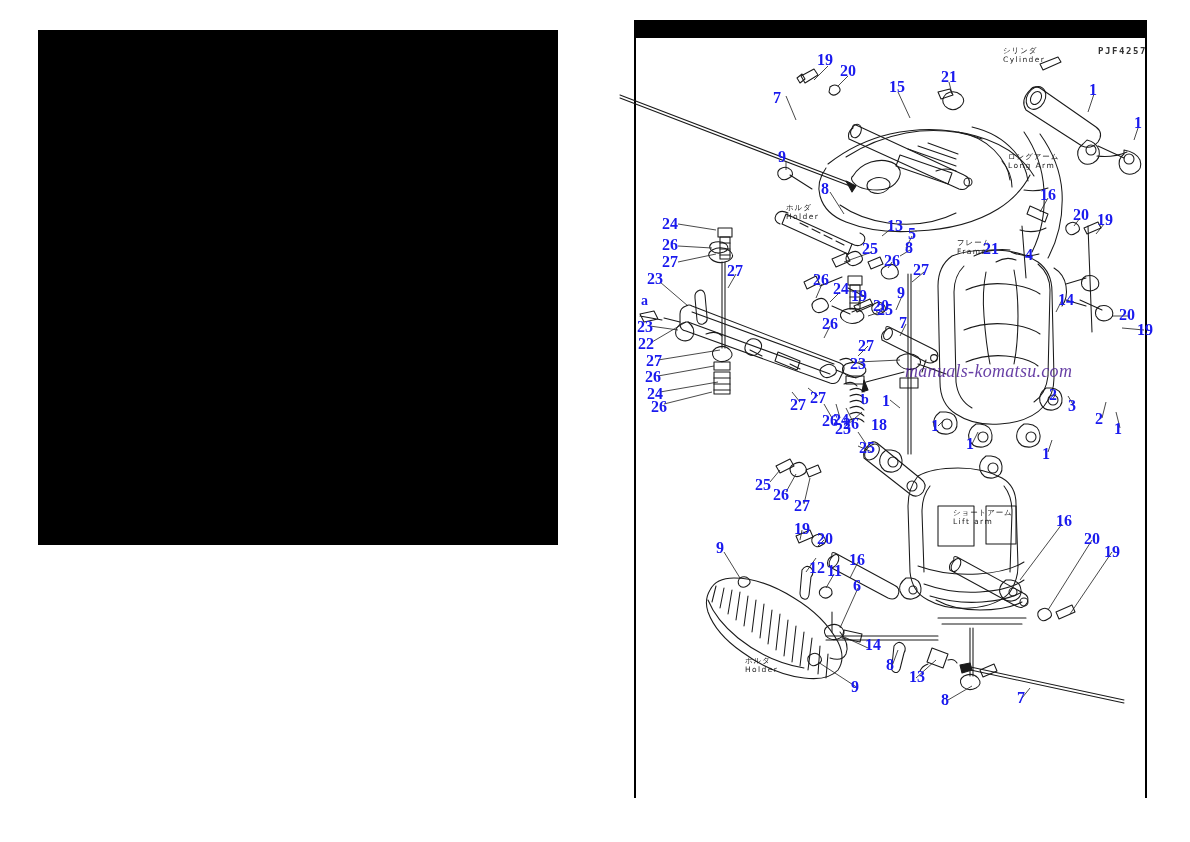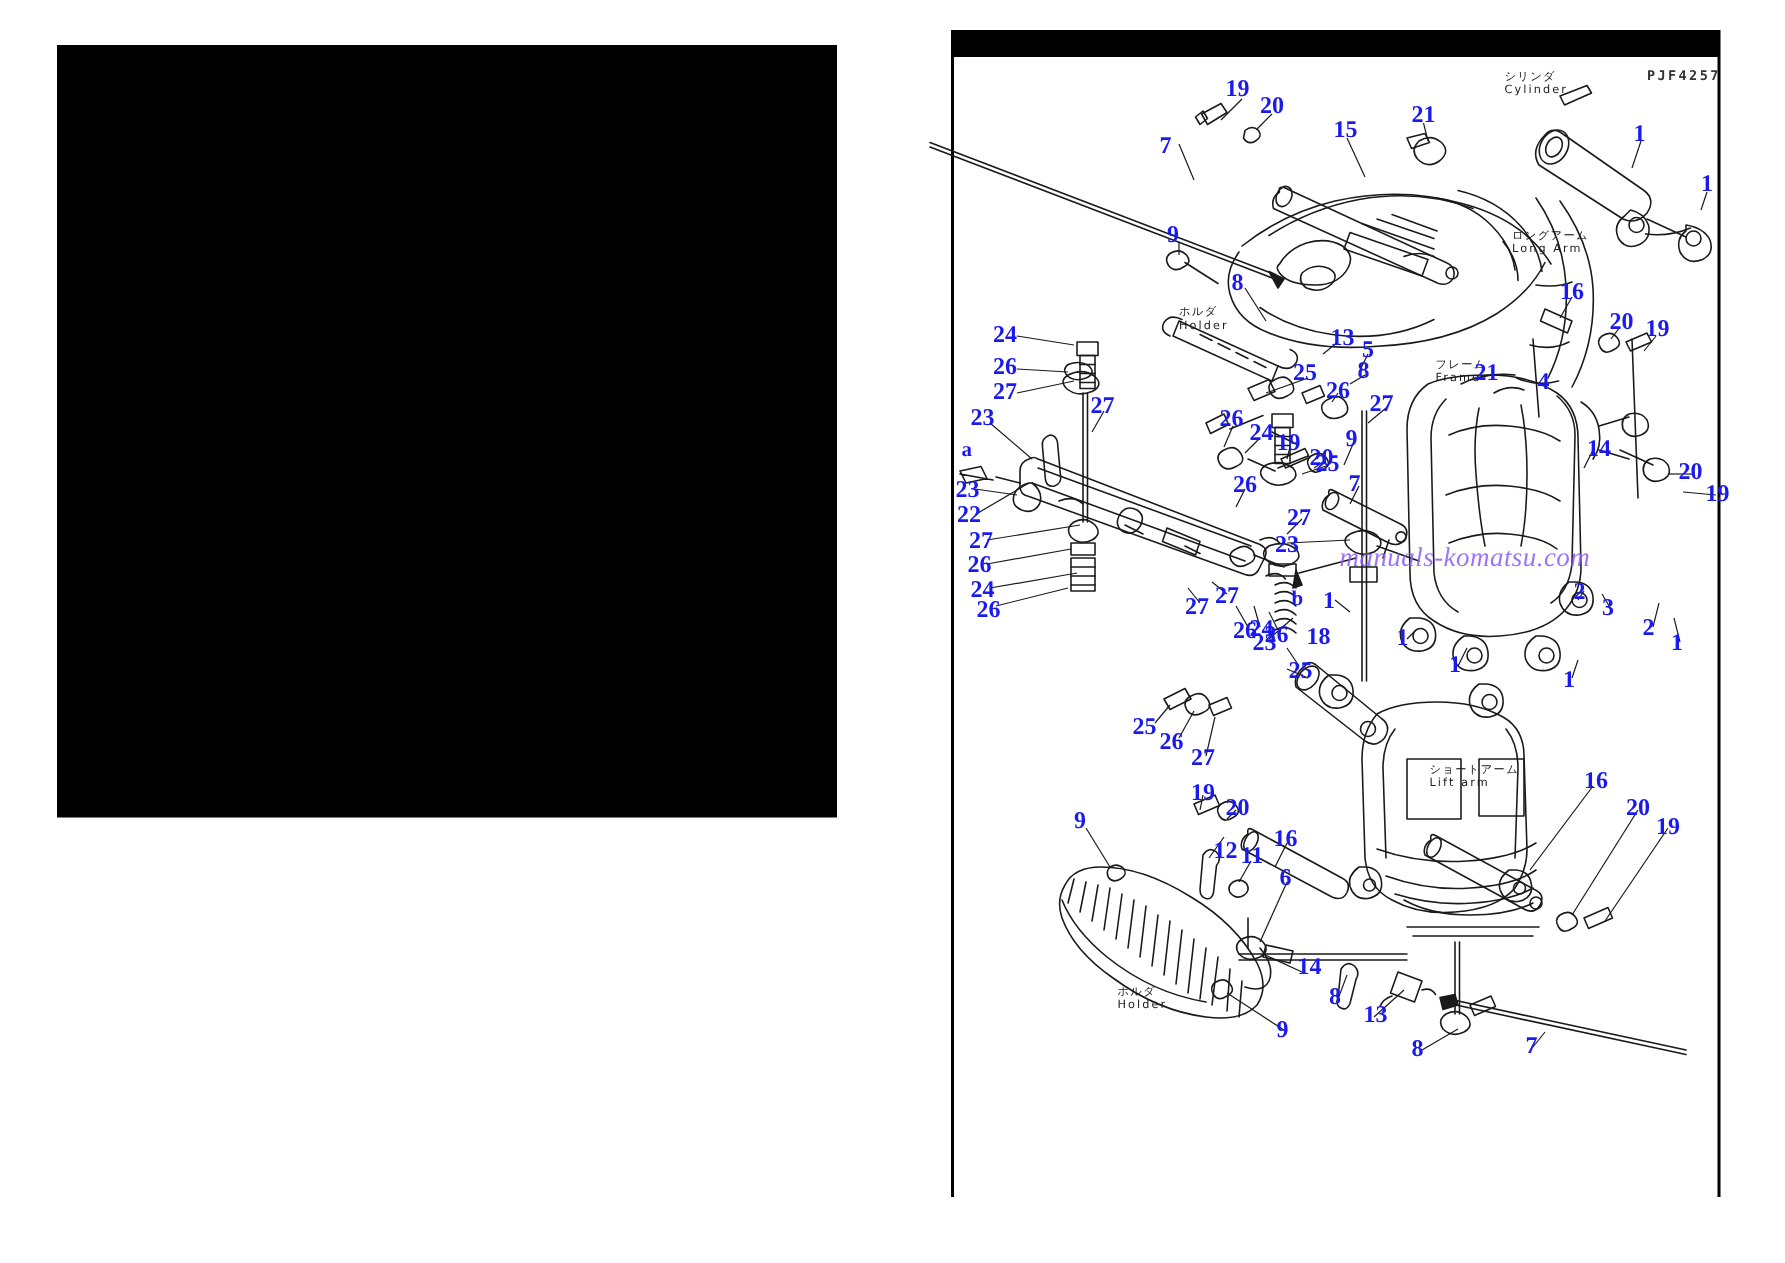--- a/index.html
+++ b/index.html
@@ -29,21 +29,21 @@
   #diagram-canvas{position:absolute;left:0;top:0;width:590px;height:842px;}
   #diagram-canvas svg{position:absolute;left:0;top:0;}
 
   .callout{position:absolute;color:#1a1aee;font-family:"Liberation Serif", serif;
      font-weight:700;font-size:16px;line-height:16px;}
   .jp-label{position:absolute;color:#1a1a1a;font-family:"DejaVu Sans", sans-serif;
      font-size:7.5px;line-height:9px;letter-spacing:0.9px;white-space:nowrap;}
   .jp-label .en{letter-spacing:1.4px;}
   #drawing-no{position:absolute;color:#333;font-family:"DejaVu Sans Mono", monospace;
      font-size:9px;letter-spacing:1.6px;font-weight:bold;}
-  #watermark{position:absolute;left:293px;top:361px;color:#8b5cf6;
+  #watermark{position:absolute;left:305px;top:361px;color:#4c1d95;
      font-family:"Liberation Serif", serif;font-size:18px;font-style:italic;
      letter-spacing:0.3px;opacity:.85;}
   .sect-letter{position:absolute;color:#1a1aee;font-family:"Liberation Serif", serif;
      font-weight:700;font-size:14px;}
 </style>
 </head>
 <body>
 
 <div id="left-pane">
   <div id="image-placeholder"></div>

